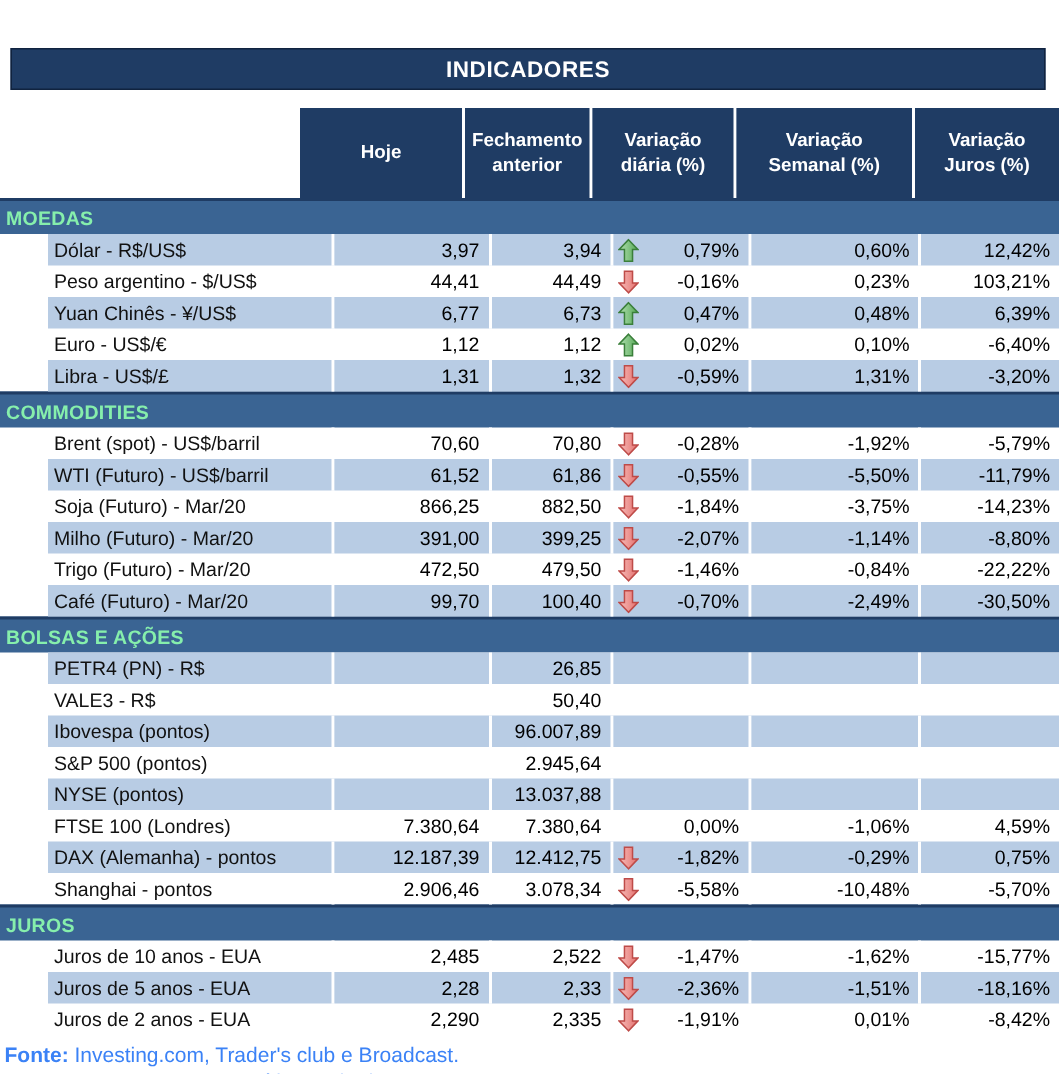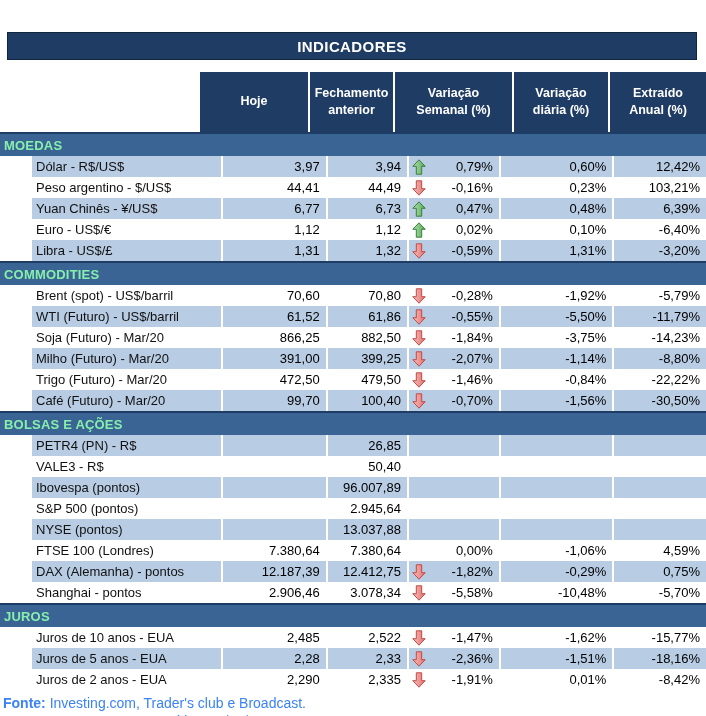--- a/index.html
+++ b/index.html
@@ -93,23 +93,23 @@
 <div class="sheet">
 
   <div class="title-bar">
     <span class="title-text">INDICADORES</span>
   </div>
 
   <div class="header-row">
     <div class="hspacer"></div>
     <div class="hcell c-hoje">Hoje</div>
     <div class="hcell c-fech">Fechamento anterior</div>
+    <div class="hcell c-dia">Variação diária (%)</div>
     <div class="hcell c-sem">Variação Semanal (%)</div>
-    <div class="hcell c-dia">Variação diária (%)</div>
-    <div class="hcell c-ano">Extraído Anual (%)</div>
+    <div class="hcell c-ano">Variação Juros (%)</div>
   </div>
 
   <div id="table-body">
       <div class="section-bar">MOEDAS</div>
       <div class="row blue">
         <div class="cell c-label">Dólar - R$/US$</div>
         <div class="cell c-hoje num">3,97</div>
         <div class="cell c-fech num">3,94</div>
         <div class="cell c-dia">
           <span class="arr">
@@ -263,21 +263,21 @@
         <div class="cell c-hoje num">99,70</div>
         <div class="cell c-fech num">100,40</div>
         <div class="cell c-dia">
           <span class="arr">
             <svg width="14" height="16" viewBox="0 0 14 16">
               <path d="M7 15.2 L0.8 8.7 L4.3 8.7 L4.3 0.8 L9.7 0.8 L9.7 8.7 L13.2 8.7 Z" fill="url(#gradDown)" stroke="#BE4B48" stroke-width="1"></path>
             </svg>
           </span>
           <span>-0,70%</span>
         </div>
-        <div class="cell c-sem num">-1,56%</div>
+        <div class="cell c-sem num">-2,49%</div>
         <div class="cell c-ano num">-30,50%</div>
       </div>
       <div class="section-bar">BOLSAS E AÇÕES</div>
       <div class="row blue">
         <div class="cell c-label">PETR4 (PN) - R$</div>
         <div class="cell c-hoje num"></div>
         <div class="cell c-fech num">26,85</div>
         <div class="cell c-dia">
           <span class="arr"></span>
           <span></span>

